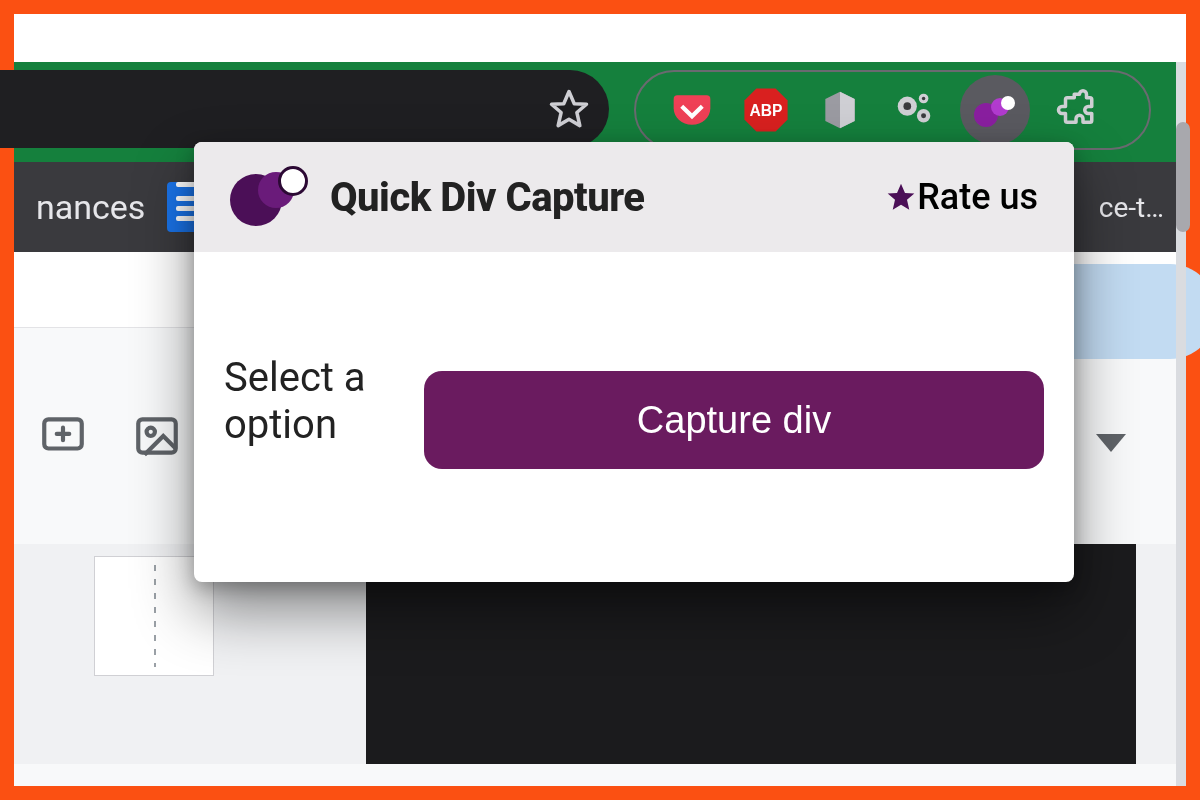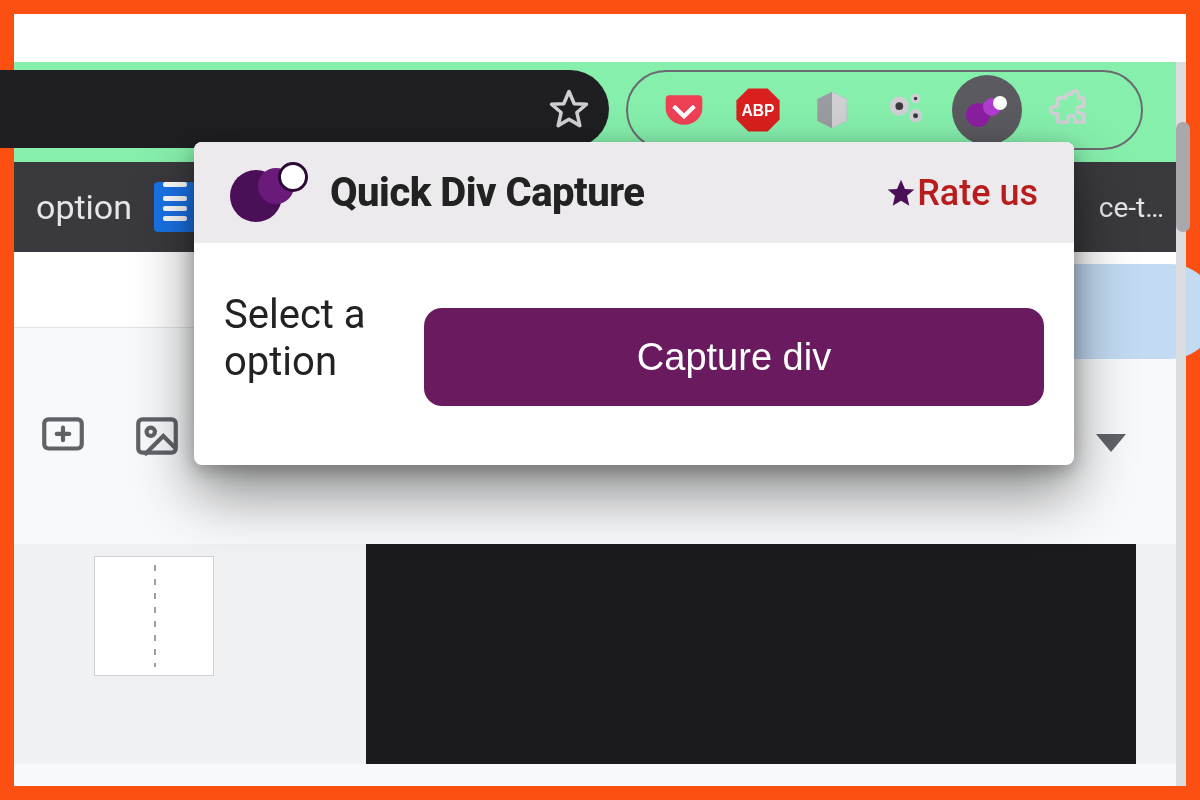--- a/index.html
+++ b/index.html
@@ -9,24 +9,24 @@
   .frame {
     position: absolute;
     inset: 0;
     border: 14px solid #fb5012;
     background: #fff;
   }
 
   
   .chrome-top {
     position: absolute;
-    left: 0; right: 8px;
+    left: 0; right: 0;
     top: 48px;
     height: 100px;
-    background: #86efac;
+    background: #15803d;
   }
   .addr-pill {
     position: absolute;
     left: -380px;
     top: 8px;
     width: 975px;
     height: 78px;
     background: #1f1f22;
     border-radius: 40px;
   }
@@ -182,21 +182,21 @@
     width: 10px;
     background: #dadce0;
   }
 
   
   .popup {
     position: absolute;
     left: 180px;
     top: 128px;
     width: 880px;
-    height: 323px;
+    height: 440px;
     background: #fff;
     border-radius: 8px;
     box-shadow: 0 28px 60px rgba(0,0,0,0.45), 0 6px 18px rgba(0,0,0,0.25);
     overflow: hidden;
     display: flex;
     flex-direction: column;
   }
   .popup-header {
     height: 110px;
     background: #eceaec;
@@ -234,21 +234,21 @@
   .brand-title {
     font-size: 40px;
     font-weight: 800;
     color: #222;
     letter-spacing: -0.5px;
   }
   .rate-link {
     margin-left: auto;
     display: flex;
     align-items: center;
-    color: #b91c1c;
+    color: #000000;
     font-size: 36px;
     font-weight: 500;
     cursor: pointer;
   }
   .rate-link svg { fill: #4b0f57; }
 
   .popup-body {
     flex: 1;
     display: flex;
     flex-direction: row;
@@ -349,21 +349,21 @@
       <div class="ext-icon">
         <svg width="42" height="42" viewBox="0 0 24 24" fill="none" stroke="#cfcfd4" stroke-width="2" stroke-linejoin="round">
           <path d="M14 3a2 2 0 1 1 4 0v2h2a1 1 0 0 1 1 1v4h-2a2 2 0 1 0 0 4h2v4a1 1 0 0 1-1 1h-4v-2a2 2 0 1 0-4 0v2H7a1 1 0 0 1-1-1v-4H4a2 2 0 1 1 0-4h2V6a1 1 0 0 1 1-1h4V3z"></path>
         </svg>
       </div>
     </div>
   </div>
 
   <div class="chrome-bookmarks">
     <div class="bm-left">
-      <span>option</span>
+      <span>nances</span>
       <span class="docs-glyph"></span>
     </div>
     <div class="bm-right">
       <span>ce-t…</span>
     </div>
   </div>
 
   <div class="share-pill">
     <svg width="44" height="44" viewBox="0 0 24 24" fill="none" stroke="#1f3a5f" stroke-width="2.2">
       <circle cx="8" cy="8" r="3.2"></circle>

